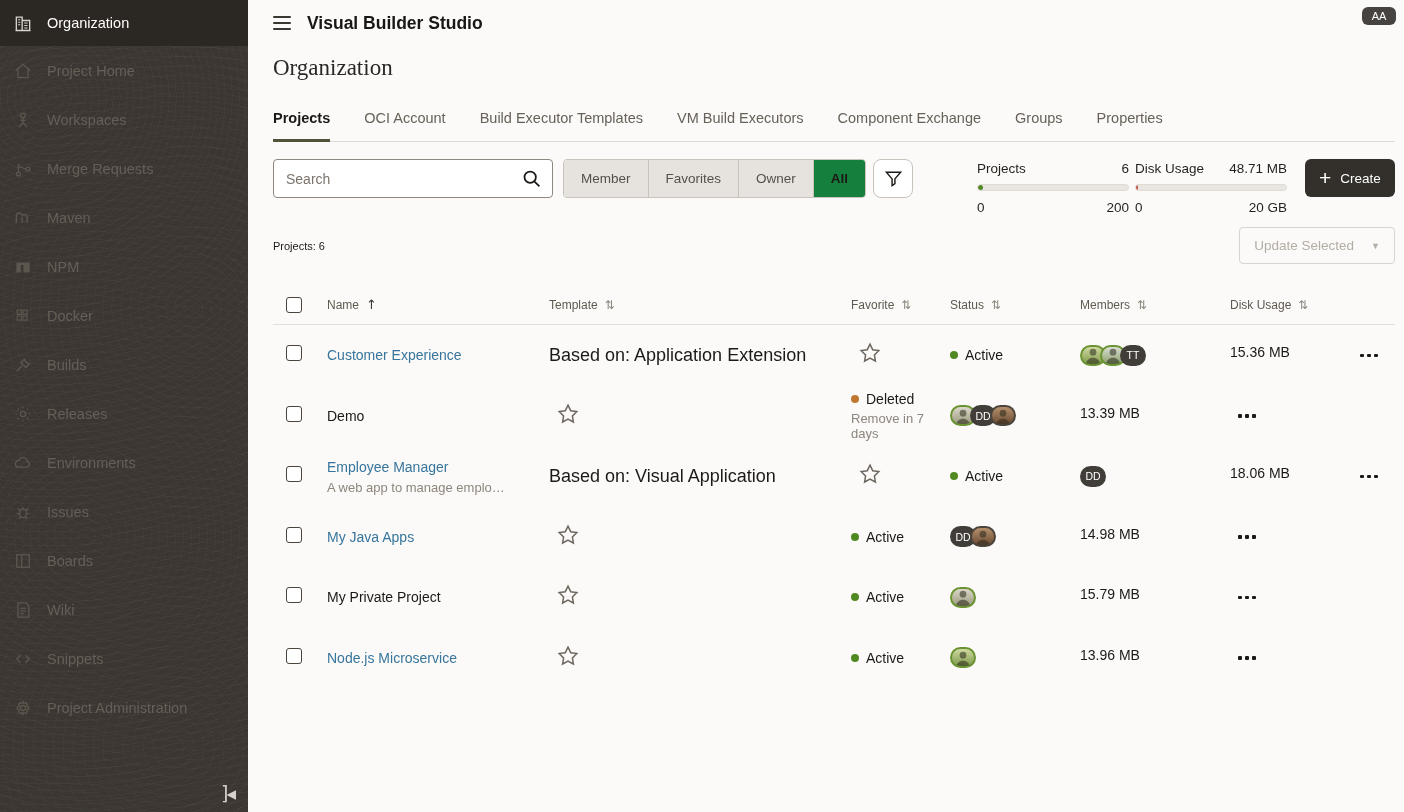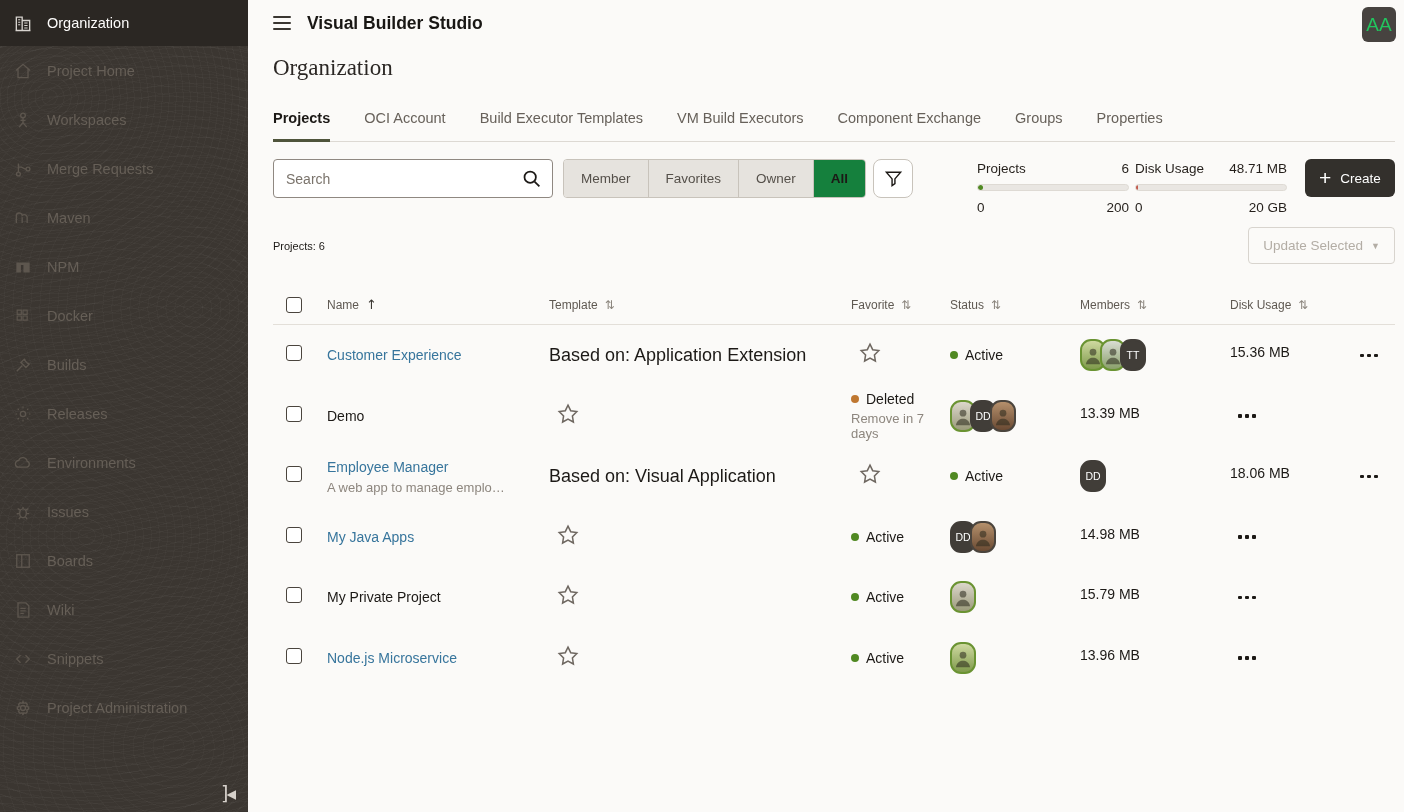--- a/index.html
+++ b/index.html
@@ -35,22 +35,22 @@
     cursor:pointer; letter-spacing:-2px; font-family:"DejaVu Sans", sans-serif;
   }
 
   
   .main{ flex:1; position:relative; padding:0 9px 0 25px; }
   .topbar{ height:46px; display:flex; align-items:center; gap:16px; }
   .hamburger{ width:18px; display:flex; flex-direction:column; gap:4px; cursor:pointer; }
   .hamburger span{ height:2px; background:#3a3631; border-radius:1px; }
   .app-title{ font-size:17.5px; font-weight:bold; color:#191714; }
   .user-chip{
-    position:absolute; top:7px; right:8px; width:34px; height:35px; background:#474340;
-    border-radius:6px; color:#22c55e; font-size:19px; display:flex; align-items:center; justify-content:center; cursor:pointer;
+    position:absolute; top:7px; right:8px; width:34px; height:18px; background:#474340;
+    border-radius:6px; color:#ffffff; font-size:11px; display:flex; align-items:center; justify-content:center; cursor:pointer;
   }
   .page-title{
     margin-top:9px; font-family:"Liberation Serif", "DejaVu Serif", serif;
     font-size:23px; color:#2b2724; font-weight:normal;
   }
 
   
   .tabs{ margin-top:29px; display:flex; gap:34px; border-bottom:1px solid #ddd9d3; }
   .tab{ padding-bottom:13px; font-size:14.5px; color:#67615a; cursor:pointer; border-bottom:3px solid transparent; margin-bottom:-1px; }
   .tab.active{ color:#1c1916; font-weight:bold; border-bottom-color:var(--tab-underline); }
@@ -87,21 +87,21 @@
     width:90px; height:38px; background:var(--create-bg); color:#fff; border:none; border-radius:6px;
     display:flex; align-items:center; justify-content:center; gap:9px; font-size:13.5px; cursor:pointer; font-family:inherit;
   }
   .create-btn .plus{ font-size:21px; font-weight:200; line-height:1; margin-top:-2px; }
 
   
   .list-header{ margin-top:12px; display:flex; justify-content:space-between; align-items:center; }
   .count{ font-size:11px; color:#1c1916; }
   .update-btn{
     height:37px; padding:0 14px; border:1px solid #d8d4ce; border-radius:4px; background:transparent;
-    color:#b3ada5; font-size:13.5px; display:flex; align-items:center; gap:8px; cursor:default; font-family:inherit;
+    color:#b3ada5; font-size:13.5px; display:flex; align-items:center; gap:17px; cursor:default; font-family:inherit;
   }
   .update-btn .caret{ font-size:9px; }
 
   
   .table{ margin-top:21px; }
   .grid{ display:grid; grid-template-columns:54px 222px 302px 99px 130px 150px 122px 43px; align-items:center; }
   .thead{ height:40px; border-bottom:1px solid #e3dfd9; color:#5f5952; font-size:12px; }
   .thead .hcell{ display:flex; align-items:center; gap:7px; }
   .sort{ color:#8a847c; font-size:12px; font-family:"DejaVu Sans", sans-serif; cursor:pointer; }
   .sort.asc{ color:#3a3631; font-size:13px; }
@@ -115,21 +115,21 @@
   .pdesc{ font-size:13px; color:#8d867e; margin-top:4px; white-space:nowrap; overflow:hidden; }
   .c-tpl{ font-size:18px; color:#1c1916; }
   .c-fav{ padding-left:7px; }
   .star{ width:24px; height:24px; color:#6e6760; cursor:pointer; }
   .strow{ display:flex; align-items:center; gap:7px; font-size:14px; color:#1c1916; }
   .dot{ width:8px; height:8px; border-radius:50%; flex:none; }
   .dot.g{ background:var(--green); } .dot.o{ background:var(--orange); }
   .snote{ font-size:13px; color:#8d867e; margin-top:4px; }
   .c-members{ display:flex; }
   .av{
-    width:26px; height:32px; border-radius:11px; flex:none; position:relative;
+    width:26px; height:21px; border-radius:11px; flex:none; position:relative;
     display:flex; align-items:center; justify-content:center; overflow:hidden;
   }
   .av + .av{ margin-left:-6px; }
   .av-init{ background:#413d38; color:#fff; font-size:10.5px; border:2px solid #413d38; }
   .av-photo{ border:2px solid #6a9332; }
   .av-photo svg{ width:20px; height:20px; }
   .bg-lego{ background:linear-gradient(180deg,#cfd9a0 0%,#7f9a4c 100%); }
   .bg-p1{ background:linear-gradient(180deg,#d9ddd4 0%,#8aa06a 100%); }
   .bg-p2{ background:linear-gradient(180deg,#dcd7cb 0%,#9a9a7a 100%); }
   .bg-p3{ background:linear-gradient(180deg,#b5906c 0%,#6a4a33 100%); border-color:#4a443d; }

